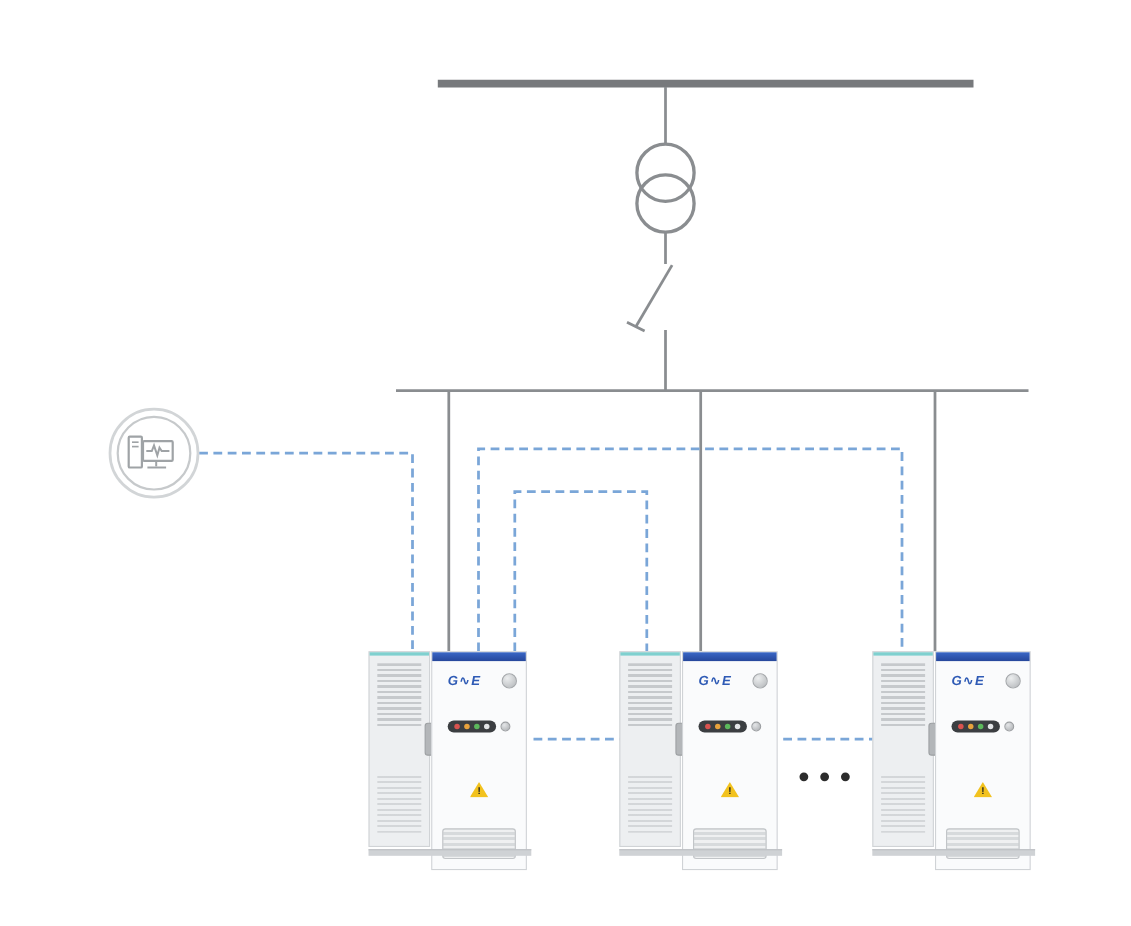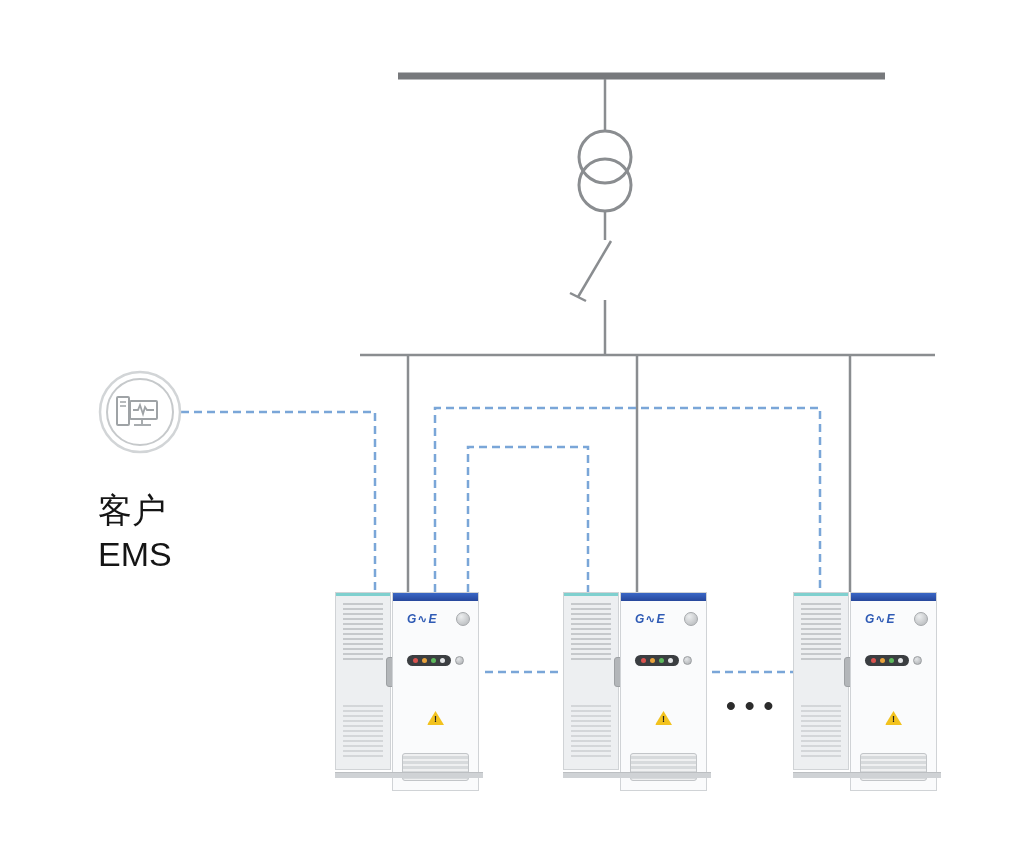--- a/index.html
+++ b/index.html
@@ -96,24 +96,20 @@
         <line x1="120" y1="402" x2="126" y2="402" stroke-width="1.5"></line>
         <line x1="120" y1="406" x2="126" y2="406" stroke-width="1.5"></line>
         <rect x="130" y="401" width="27" height="18" rx="1"></rect>
         <polyline points="133,410 138,410 140,405 143,414 145,407 147,410 154,410" fill="none" stroke-width="1.8"></polyline>
         <line x1="142" y1="419" x2="142" y2="424" stroke-width="1.8"></line>
         <line x1="134" y1="425" x2="151" y2="425" stroke-width="1.8"></line>
       </g>
     </g>
   </svg>
 
-  <div class="customer-label">
-    <div>客户</div>
-    <div>EMS</div>
-  </div>
 
   <div class="ellipsis">•••</div>
 
   <div class="cabinet cab-1">
     <div class="cab-left">
       <div class="teal-strip"></div>
       <div class="louver louver-top"></div>
       <div class="louver louver-bottom"></div>
       <div class="handle"></div>
     </div>

